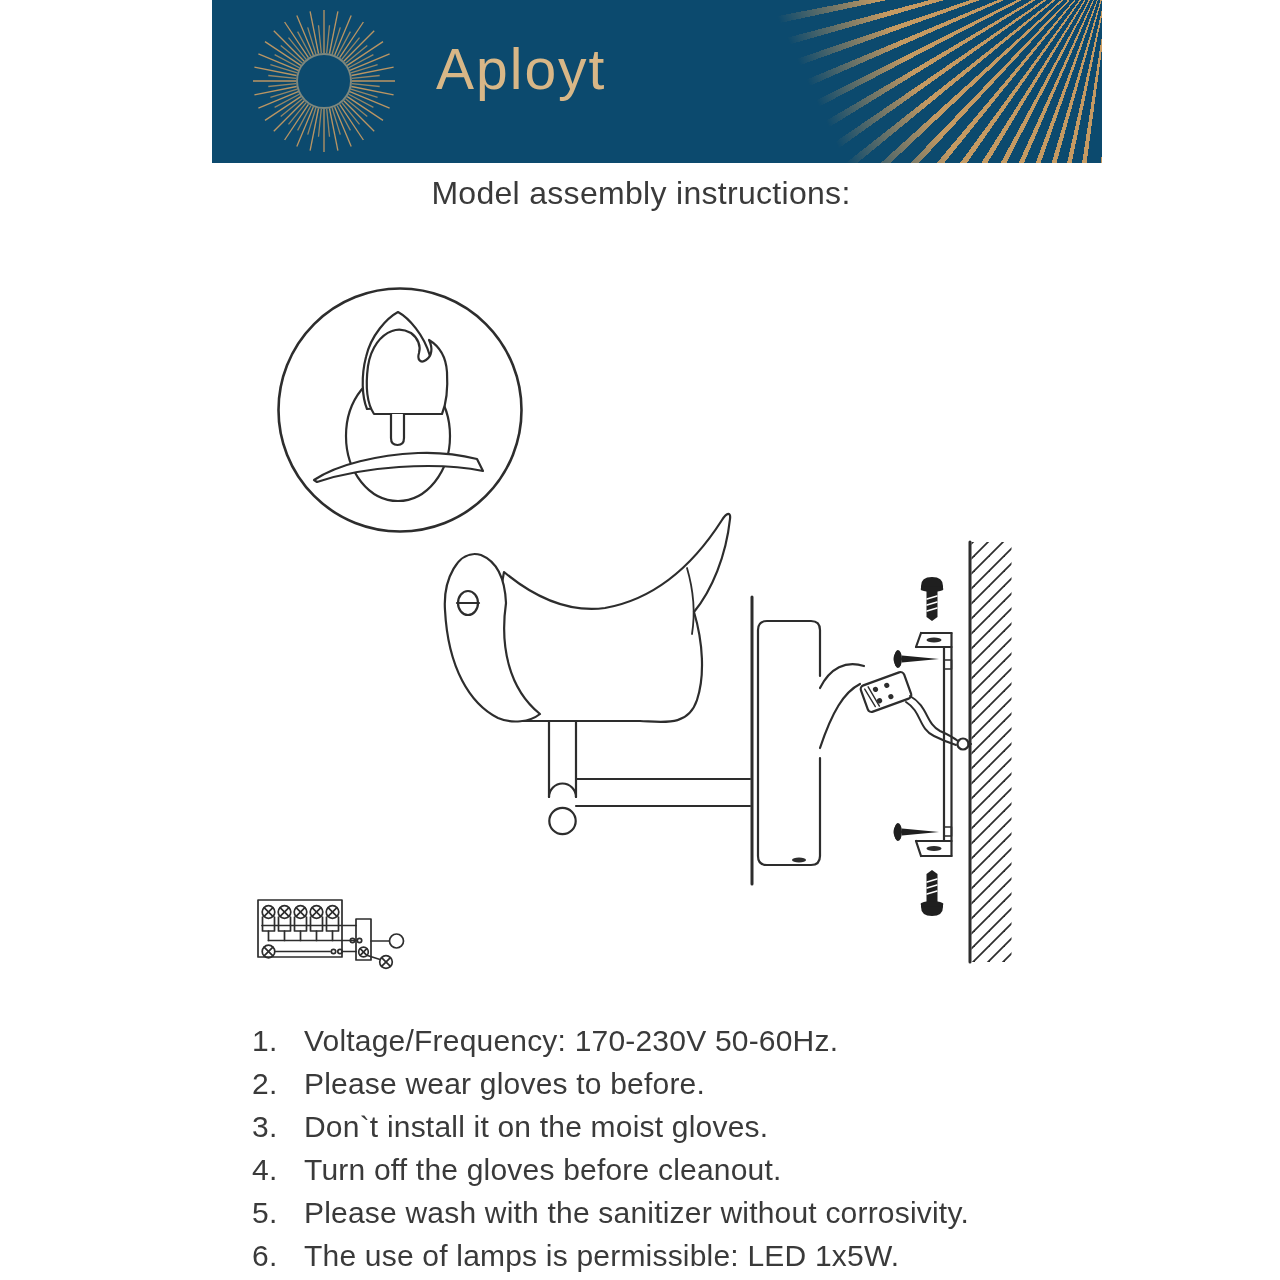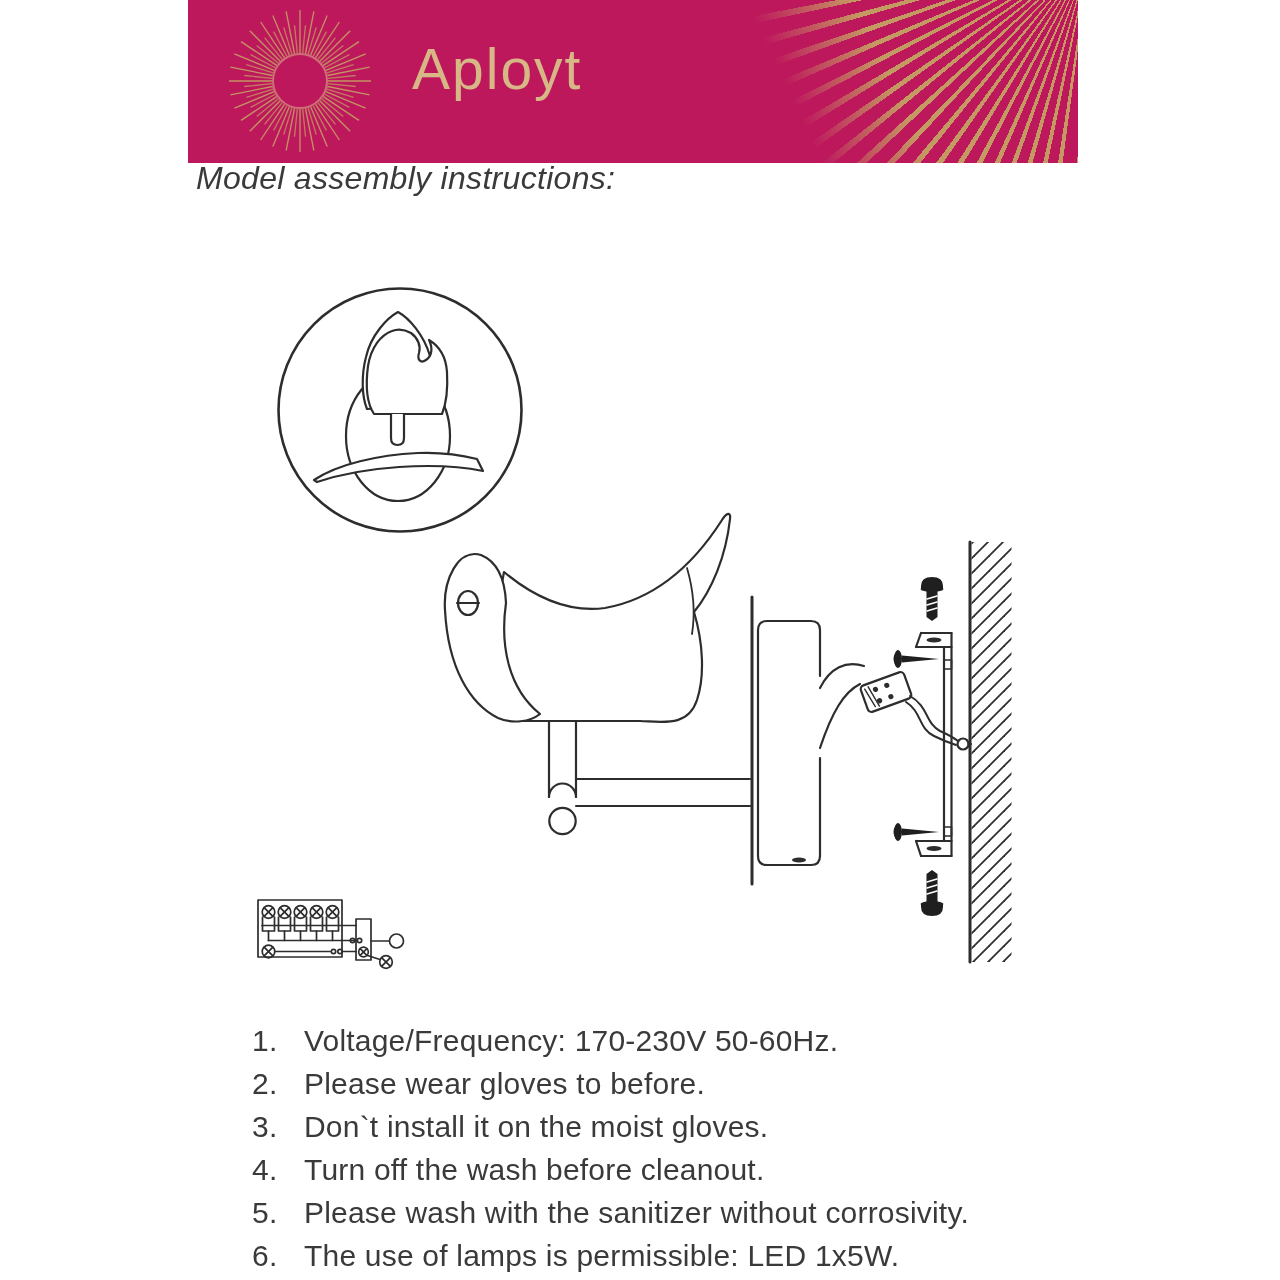--- a/index.html
+++ b/index.html
@@ -2,37 +2,37 @@
 <html><head>
 <meta charset="utf-8">
 <style>
   html,body{margin:0;padding:0;}
   body{
     width:1280px;height:1280px;position:relative;background:#ffffff;
     font-family:"Liberation Sans", sans-serif;color:#3a3a3a;overflow:hidden;
   }
   
   .banner{
-    position:absolute;left:188px;top:0;width:890px;height:163px;
-    background:#be185d;overflow:hidden;
+    position:absolute;left:212px;top:0;width:890px;height:163px;
+    background:#0c4a6e;overflow:hidden;
   }
   .starburst{position:absolute;left:36px;top:-2px;width:152px;height:166px;}
   .brand{
     position:absolute;left:224px;top:38px;
     font-size:57px;font-weight:300;color:#d8b787;letter-spacing:2px;line-height:1.1;
   }
   .fan{
     position:absolute;top:0;right:0;width:330px;height:163px;
     background:repeating-conic-gradient(from 185deg at 104% -30%,
       rgba(0,0,0,0) 0deg 2.7deg, #c59a62 2.7deg 3.9deg);
     -webkit-mask-image:linear-gradient(245deg,#000 55%,transparent 82%);
     mask-image:linear-gradient(245deg,#000 55%,transparent 82%);
   }
   
-  .title-block{position:absolute;left:196px;top:158px;width:890px;text-align:left;font-style:italic;}
+  .title-block{position:absolute;left:196px;top:173px;width:890px;text-align:center;}
   .title-line{font-size:32px;line-height:41px;color:#3a3a3a;letter-spacing:0.3px;}
   
   .drawing{position:absolute;left:0;top:0;width:1280px;height:1280px;}
   
   .instr{position:absolute;left:252px;top:1024px;width:820px;list-style:none;margin:0;padding:0;}
   .instr li{display:flex;height:43px;font-size:30px;letter-spacing:0.2px;color:#3a3a3a;}
   .instr .num{width:52px;flex:0 0 52px;}
   .instr .txt{flex:1;}
 </style>
 </head>
@@ -288,21 +288,21 @@
   <li>
     <span class="num">2.</span>
     <span class="txt">Please wear gloves to before.</span>
   </li>
   <li>
     <span class="num">3.</span>
     <span class="txt">Don`t install it on the moist gloves.</span>
   </li>
   <li>
     <span class="num">4.</span>
-    <span class="txt">Turn off the wash before cleanout.</span>
+    <span class="txt">Turn off the gloves before cleanout.</span>
   </li>
   <li>
     <span class="num">5.</span>
     <span class="txt">Please wash with the sanitizer without corrosivity.</span>
   </li>
   <li>
     <span class="num">6.</span>
     <span class="txt">The use of lamps is permissible: LED 1x5W.</span>
   </li>
 </ol>

